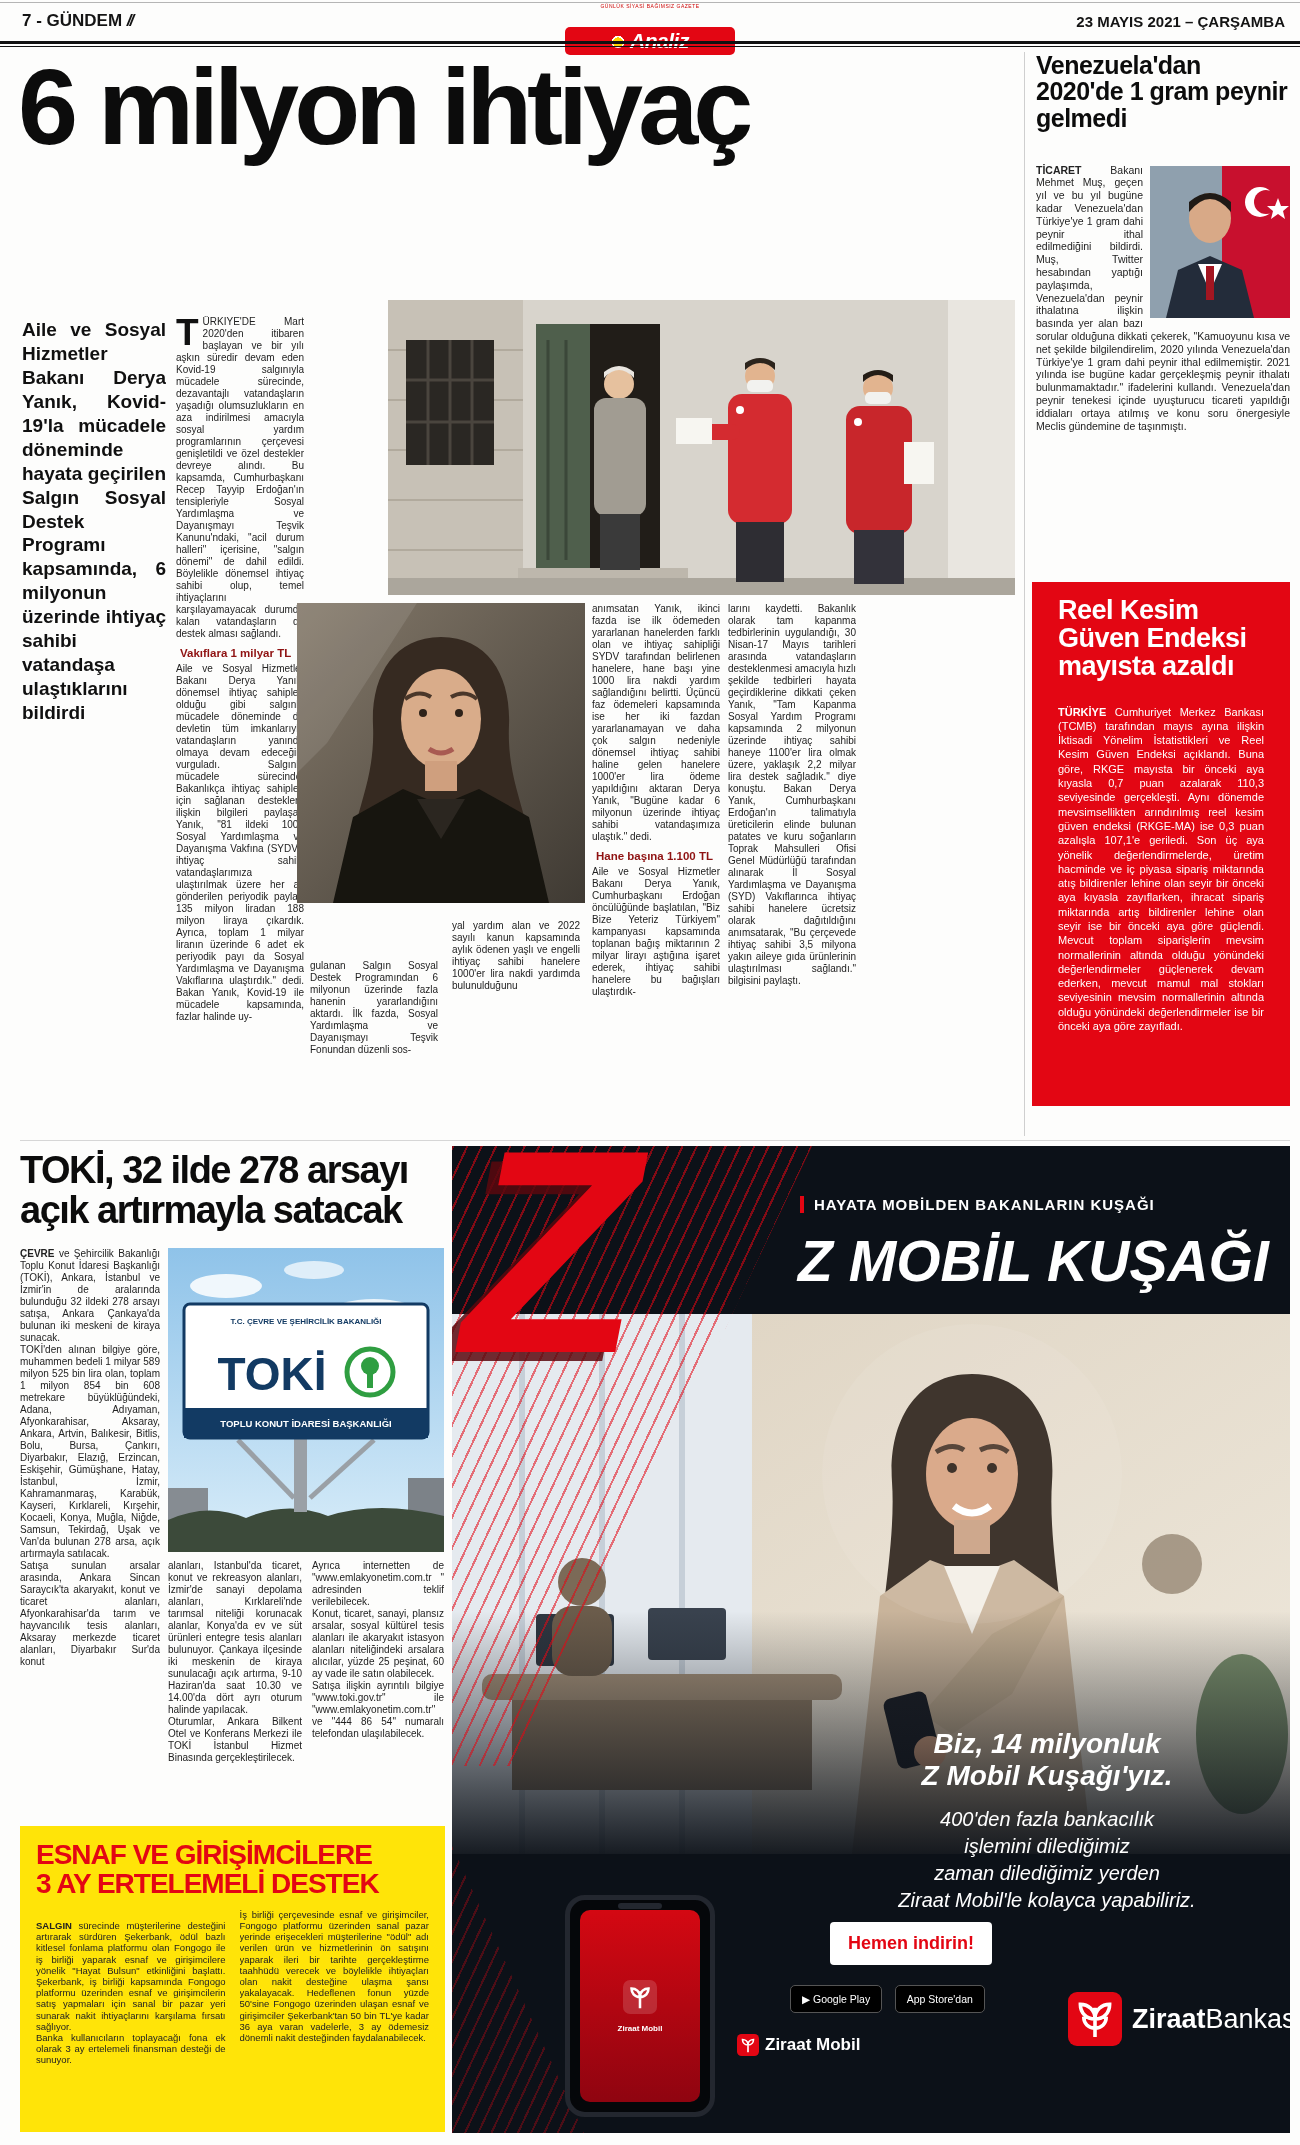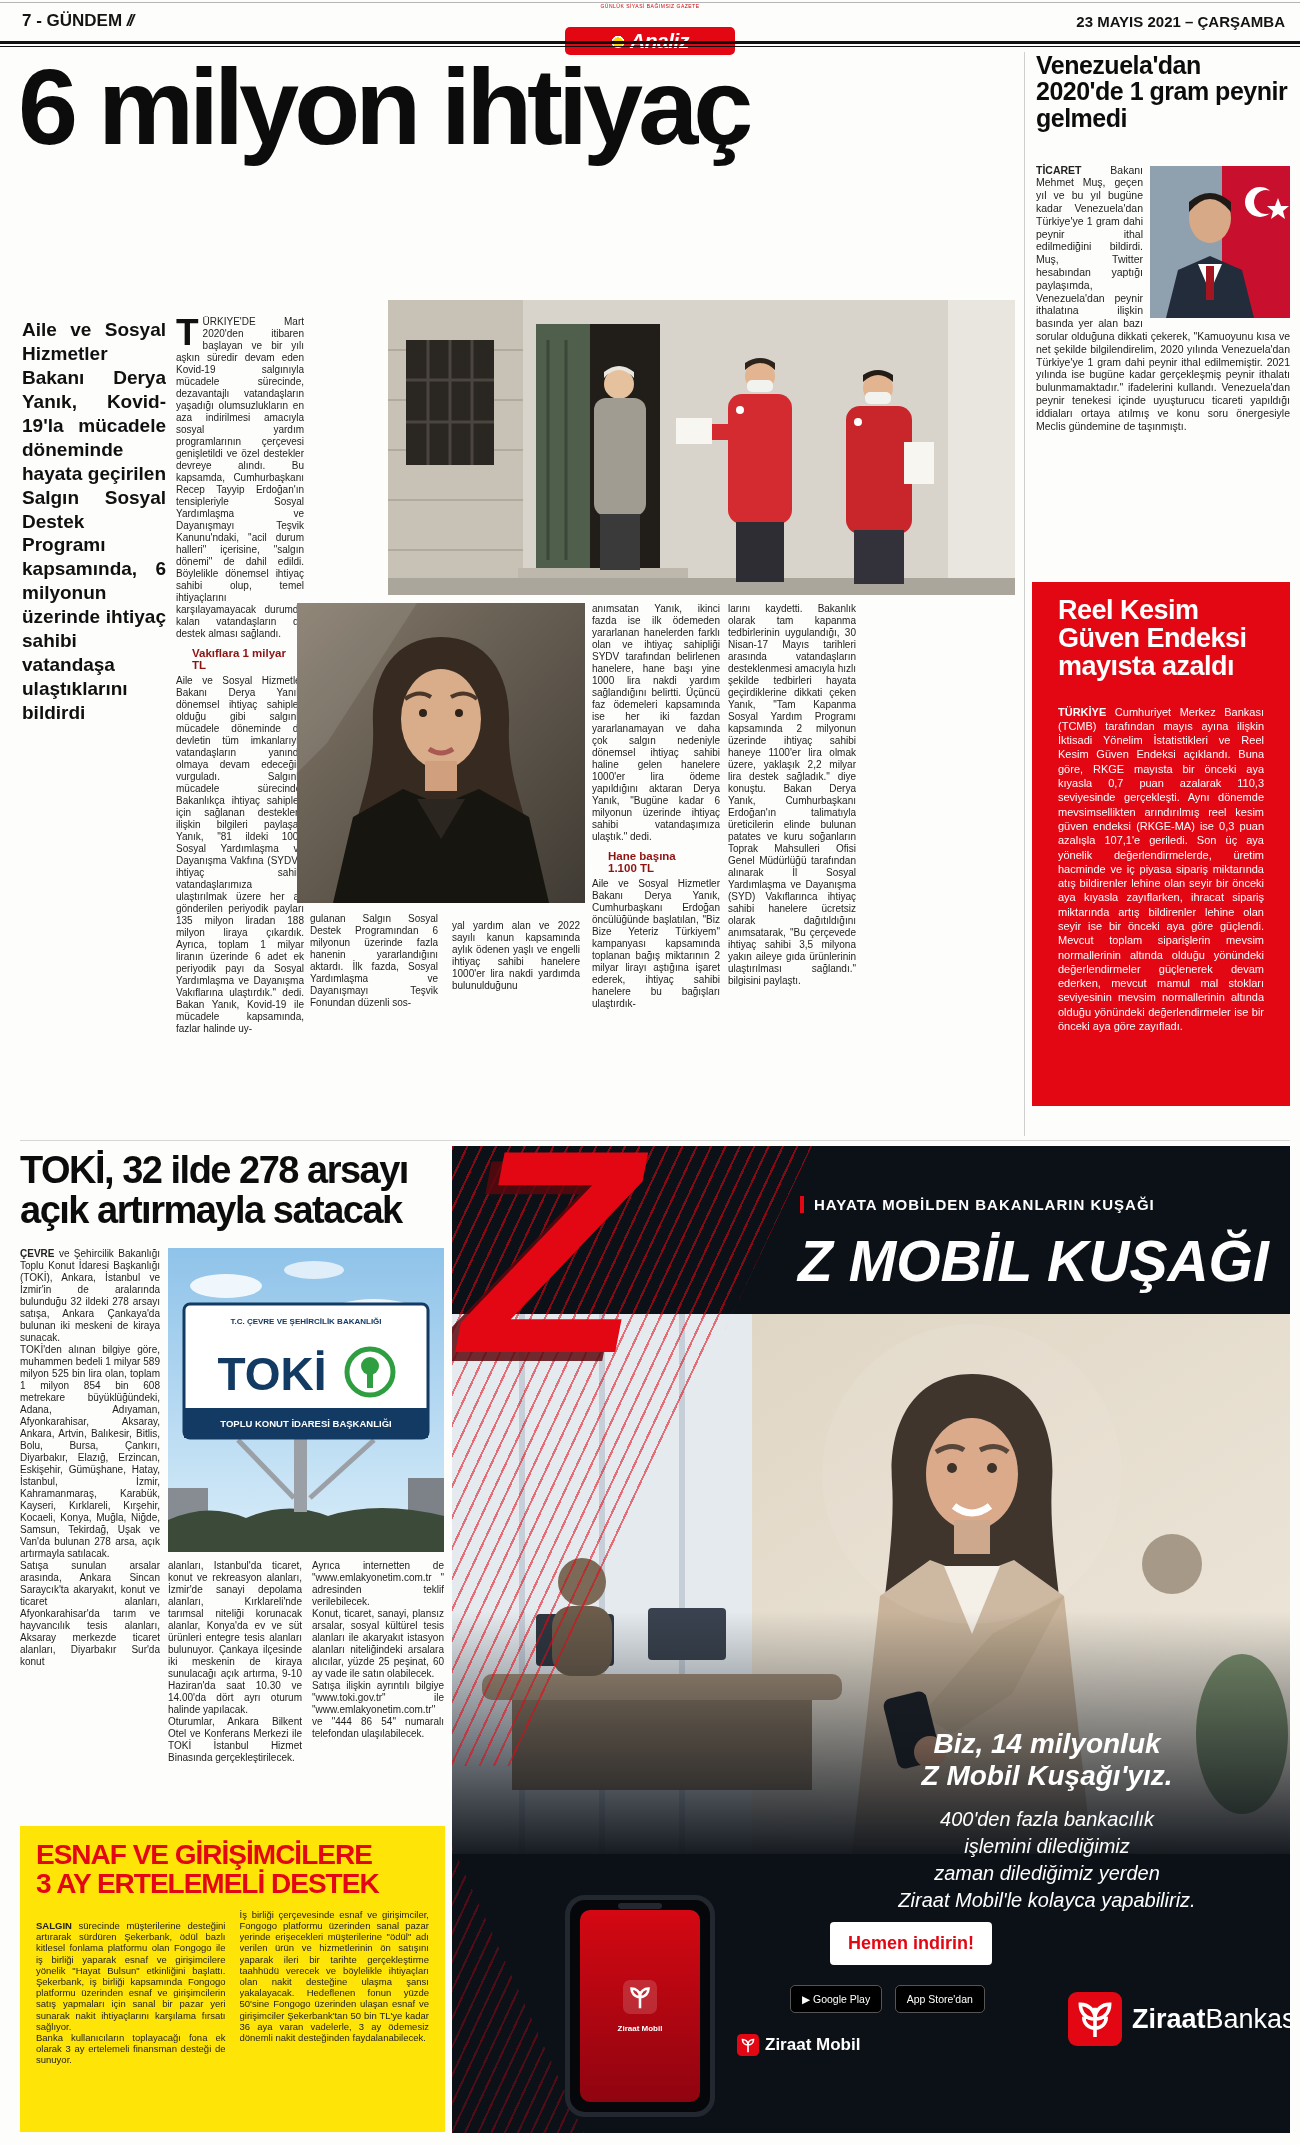--- a/index.html
+++ b/index.html
@@ -1,21 +1,21 @@
 <!DOCTYPE html>
 <html><head>
 <meta charset="utf-8">
 <style>
   * { margin:0; padding:0; box-sizing:border-box; }
   html,body { background:#9a9a9a; }
   .page { position:relative; width:1300px; height:2145px; margin:0 auto; background:#fdfdfc;
           font-family:"Liberation Sans", sans-serif; color:#141414; overflow:hidden; }
   .abs { position:absolute; }
   .bt  { font-size:10px; line-height:1.2; text-align:justify; color:#222; white-space:pre-line; overflow:hidden; }
-  .sub { font-weight:bold; color:#8f1212; font-size:11.5px; margin:7px 16px 4px; text-align:left; }
+  .sub { font-weight:bold; color:#8f1212; font-size:11.5px; margin:7px 4px 4px; text-align:left; }
   .dc  { float:left; font-size:37px; line-height:.8; font-weight:bold; color:#111; padding:2px 4px 0 0; }
   .col { overflow:hidden; }
   .headline { font-weight:700; color:#0c0c0c; font-size:108px; line-height:1.06; letter-spacing:-5px; white-space:nowrap; }
   .sec-title { font-weight:700; color:#0c0c0c; }
   .float-photo { float:right; margin:2px 0 5px 7px; }
   .rule { background:#111; }
   .redbox { background:#e30613; color:#fff; }
   .redbox .bt { color:#fff; }
   .yellowbox { background:#ffe408; }
   .adwrap { background:#0c1118; overflow:hidden; }
@@ -130,21 +130,21 @@
       <path d="M108 96 q14 -10 26 -2 M154 94 q14 -8 26 2" stroke="#4a372a" stroke-width="4" fill="none"></path>
       <circle cx="126" cy="110" r="4" fill="#2e2219"></circle>
         <circle cx="162" cy="110" r="4" fill="#2e2219"></circle>
       <path d="M132 146 q12 8 24 0" stroke="#a85a52" stroke-width="5" fill="none"></path>
       <rect x="128" y="158" width="32" height="30" fill="#cf9f7e"></rect>
       <path d="M36 300 L56 214 L106 186 L144 202 L182 186 L232 214 L252 300 Z" fill="#17150f"></path>
       <path d="M120 196 L144 236 L168 196 Z" fill="#2b2620"></path>
     </svg>
   </div>
 
-  <div class="abs col bt" style="left:310px;top:913px;width:128px;height:214px">gulanan Salgın Sosyal Destek Programından 6 milyonun üzerinde fazla hanenin yararlandığını aktardı. İlk fazda, Sosyal Yardımlaşma ve Dayanışmayı Teşvik Fonundan düzenli sos-</div>
+  <div class="abs col bt" style="left:310px;top:960px;width:128px;height:214px">gulanan Salgın Sosyal Destek Programından 6 milyonun üzerinde fazla hanenin yararlandığını aktardı. İlk fazda, Sosyal Yardımlaşma ve Dayanışmayı Teşvik Fonundan düzenli sos-</div>
   <div class="abs col bt" style="left:452px;top:920px;width:128px;height:214px">yal yardım alan ve 2022 sayılı kanun kapsamında aylık ödenen yaşlı ve engelli ihtiyaç sahibi hanelere 1000'er lira nakdi yardımda bulunulduğunu</div>
 
   <div class="abs col" style="left:592px;top:603px;width:128px;height:532px">
     <div class="bt">anımsatan Yanık, ikinci fazda ise ilk ödemeden yararlanan hanelerden farklı olan ve ihtiyaç sahipliği SYDV tarafından belirlenen hanelere, hane başı yine 1000 lira nakdi yardım sağlandığını belirtti. Üçüncü faz ödemeleri kapsamında ise her iki fazdan yararlanamayan ve daha çok salgın nedeniyle dönemsel ihtiyaç sahibi haline gelen hanelere 1000'er lira ödeme yapıldığını aktaran Derya Yanık, "Bugüne kadar 6 milyonun üzerinde ihtiyaç sahibi vatandaşımıza ulaştık." dedi.</div>
     <div class="sub">Hane başına 1.100 TL</div>
     <div class="bt">Aile ve Sosyal Hizmetler Bakanı Derya Yanık, Cumhurbaşkanı Erdoğan öncülüğünde başlatılan, "Biz Bize Yeteriz Türkiyem" kampanyası kapsamında toplanan bağış miktarının 2 milyar lirayı aştığına işaret ederek, ihtiyaç sahibi hanelere bu bağışları ulaştırdık-</div>
   </div>
 
   <div class="abs col bt" style="left:728px;top:603px;width:128px;height:532px">larını kaydetti. Bakanlık olarak tam kapanma tedbirlerinin uygulandığı, 30 Nisan-17 Mayıs tarihleri arasında vatandaşların desteklenmesi amacıyla hızlı şekilde tedbirleri hayata geçirdiklerine dikkati çeken Yanık, "Tam Kapanma Sosyal Yardım Programı kapsamında 2 milyonun üzerinde ihtiyaç sahibi haneye 1100'er lira olmak üzere, yaklaşık 2,2 milyar lira destek sağladık." diye konuştu. Bakan Derya Yanık, Cumhurbaşkanı Erdoğan'ın talimatıyla üreticilerin elinde bulunan patates ve kuru soğanların Toprak Mahsulleri Ofisi Genel Müdürlüğü tarafından alınarak İl Sosyal Yardımlaşma ve Dayanışma (SYD) Vakıflarınca ihtiyaç sahibi hanelere ücretsiz olarak dağıtıldığını anımsatarak, "Bu çerçevede ihtiyaç sahibi 3,5 milyona yakın aileye gıda ürünlerinin ulaştırılması sağlandı." bilgisini paylaştı.</div>
 

